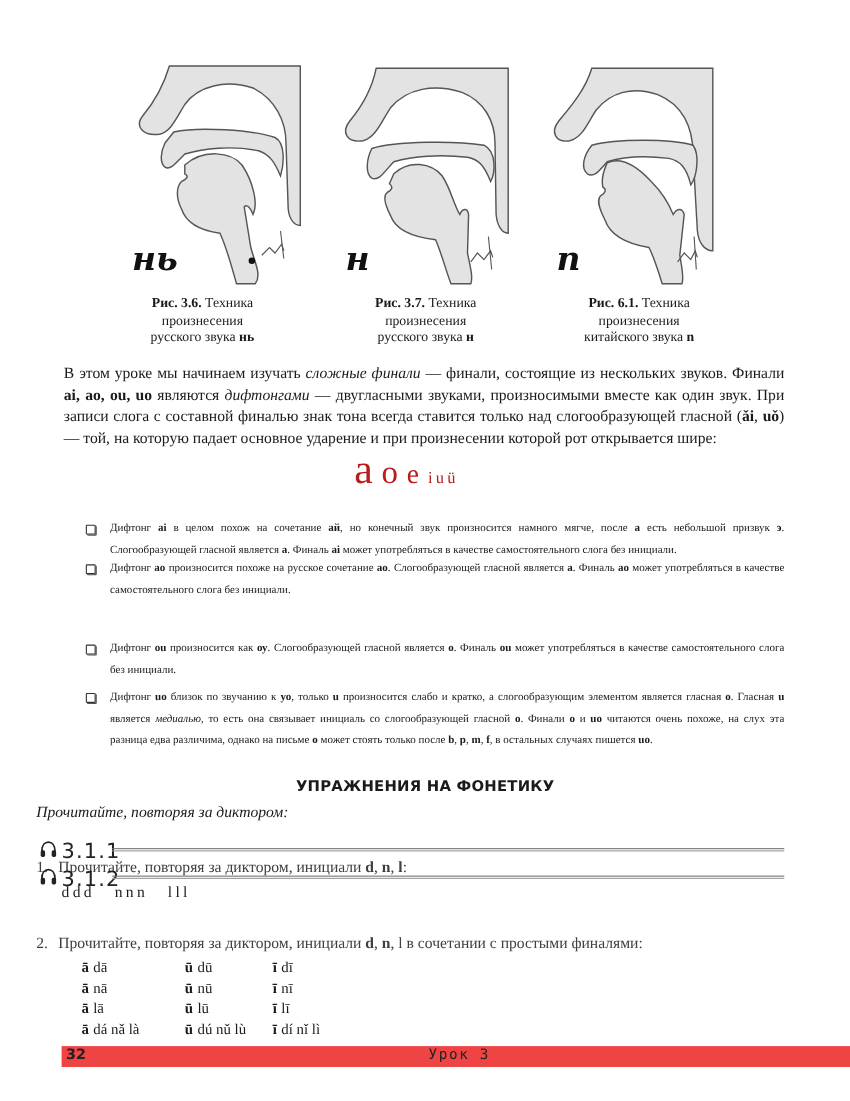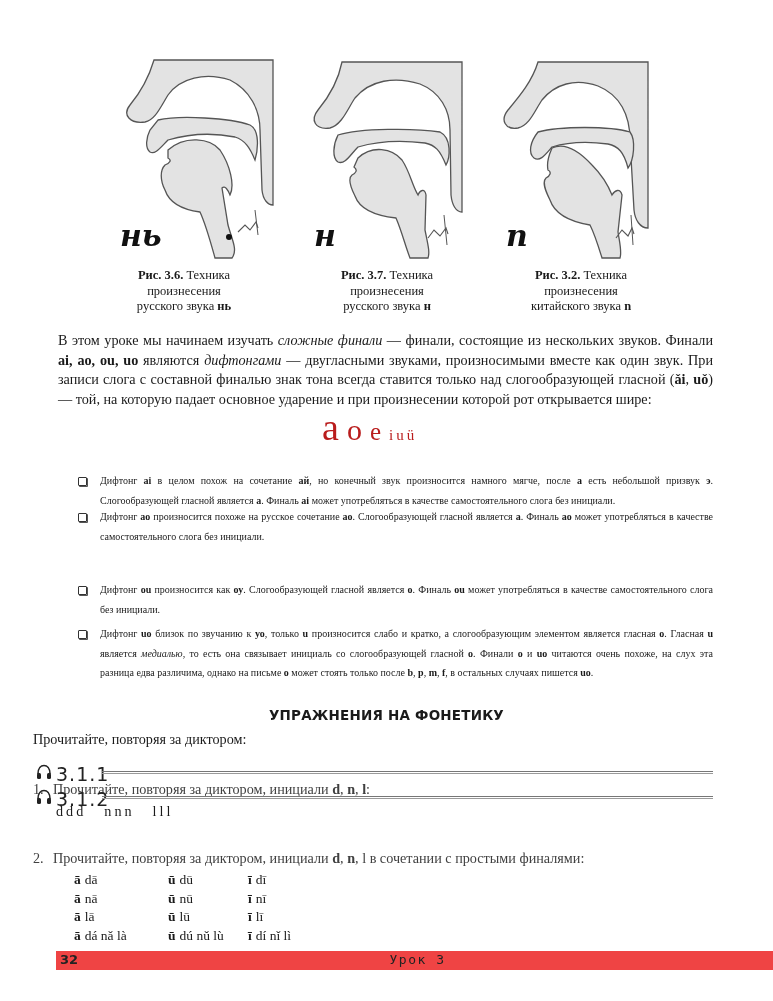--- a/index.html
+++ b/index.html
@@ -139,21 +139,21 @@
   <b>Рис. 3.6.</b><span> Техника</span><br>
   <span>произнесения</span><br>
   <span>русского звука </span><b>нь</b>
 </div>
 <div class="caption" style="left:302px;">
   <b>Рис. 3.7.</b><span> Техника</span><br>
   <span>произнесения</span><br>
   <span>русского звука </span><b>н</b>
 </div>
 <div class="caption" style="left:496px;">
-  <b>Рис. 3.2.</b><span> Техника</span><br>
+  <b>Рис. 6.1.</b><span> Техника</span><br>
   <span>произнесения</span><br>
   <span>китайского звука </span><b>n</b>
 </div>
 
 <div class="para" style="top:331px;">
   <span>В этом уроке мы начинаем изучать </span><i>сложные финали</i><span> — финали, состоящие из нескольких звуков. Финали </span><b>ai, ao, ou, uo</b><span> являются </span><i>дифтонгами</i><span> — двугласными звуками, произносимыми вместе как один звук. При записи слога с составной финалью знак тона всегда ставится только над слогообразующей гласной (</span><b>ǎi</b><span>, </span><b>uǒ</b><span>) — той, на которую падает основное ударение и при произнесении которой рот открывается шире:</span>
 </div>
 
 <div class="vowels">
   <span class="v-a">a</span><span class="v-o">o</span><span class="v-e">e</span><span class="v-small">i</span><span class="v-small">u</span><span class="v-small">ü</span>
@@ -170,21 +170,21 @@
 <div class="bullet" style="top:559px;">
   <span class="box"></span>
   <span class="txt">Дифтонг <b>ou</b> произносится как <b>оу</b>. Слогообразующей гласной является <b>o</b>. Финаль <b>ou</b> может употребляться в качестве самостоятельного слога без инициали.</span>
 </div>
 <div class="bullet" style="top:603px;">
   <span class="box"></span>
   <span class="txt">Дифтонг <b>uo</b> близок по звучанию к <b>уо</b>, только <b>u</b> произносится слабо и кратко, а слогообразующим элементом является гласная <b>o</b>. Гласная <b>u</b> является <i>медиалью</i>, то есть она связывает инициаль со слогообразующей гласной <b>o</b>. Финали <b>o</b> и <b>uo</b> читаются очень похоже, на слух эта разница едва различима, однако на письме <b>o</b> может стоять только после <b>b</b>, <b>p</b>, <b>m</b>, <b>f</b>, в остальных случаях пишется <b>uo</b>.</span>
 </div>
 
 <div class="section-title">УПРАЖНЕНИЯ НА ФОНЕТИКУ</div>
-<div class="instruction" style="top:731px;">Прочитайте, повторяя за диктором:</div>
+<div class="instruction" style="top:731px;font-style:italic;">Прочитайте, повторяя за диктором:</div>
 
 <div class="audio-row" style="top:763px;">
   <svg class="hp" width="16" height="16" viewBox="0 0 16 16">
     <path d="M2 10 C2 4 5 1.5 8 1.5 C11 1.5 14 4 14 10" fill="none" stroke="#222" stroke-width="1.6"></path>
     <rect x="1" y="9" width="4" height="6" rx="1.5" fill="#222"></rect>
     <rect x="11" y="9" width="4" height="6" rx="1.5" fill="#222"></rect>
   </svg>
   <span class="num">3.1.1</span>
   <span class="rule"></span>
 </div>

